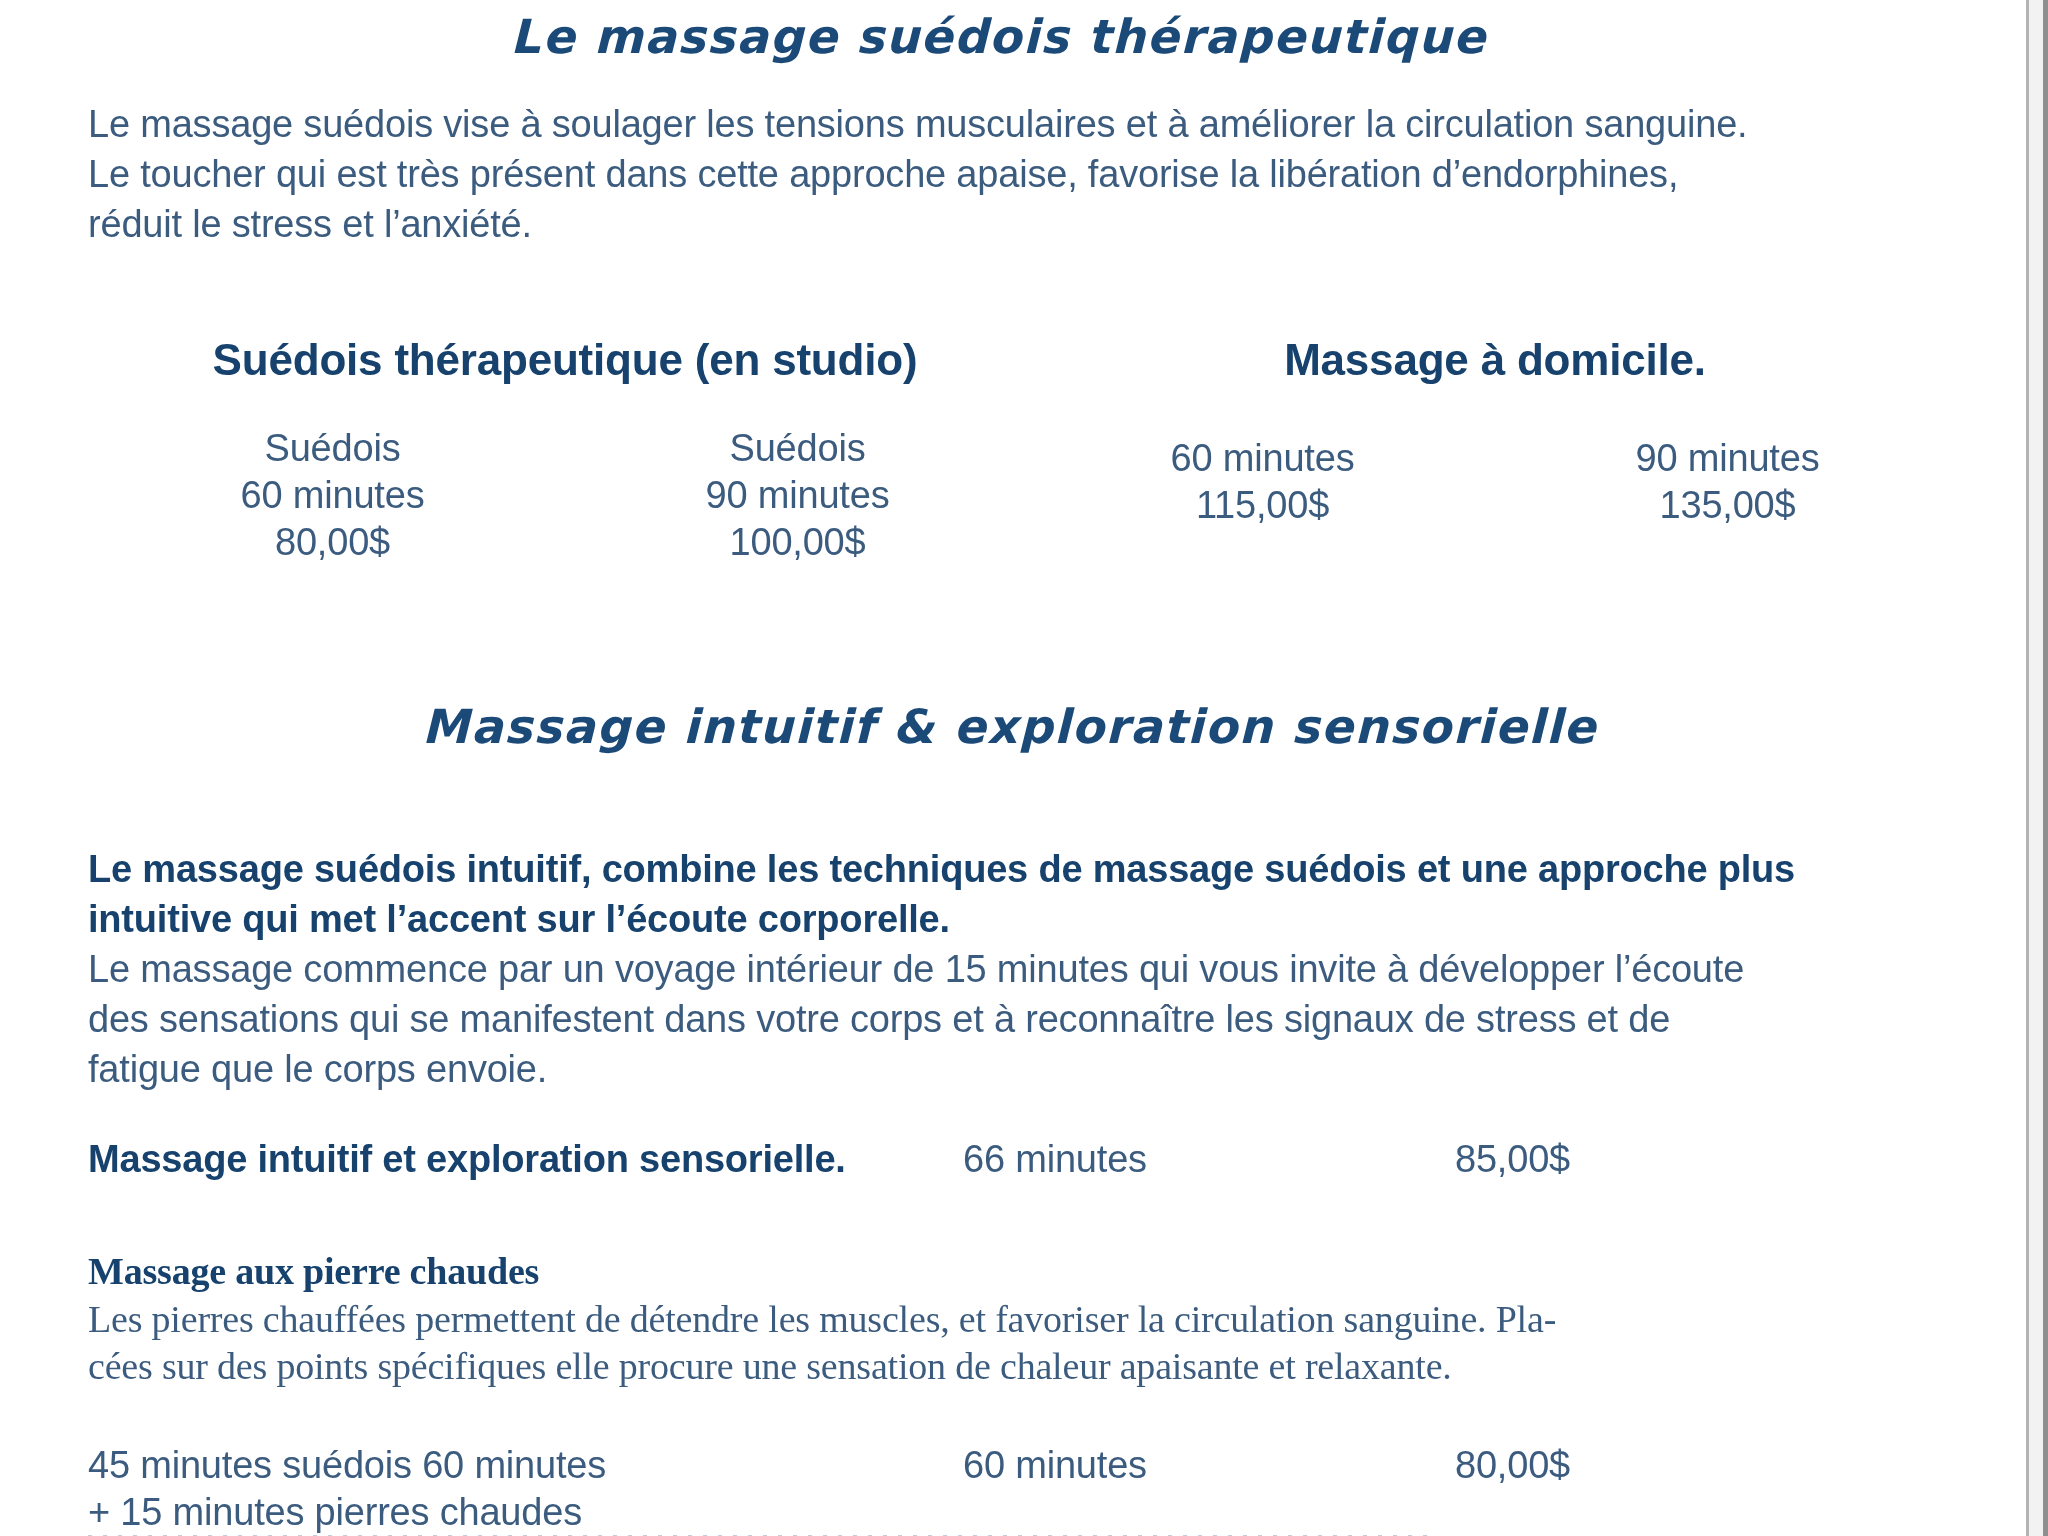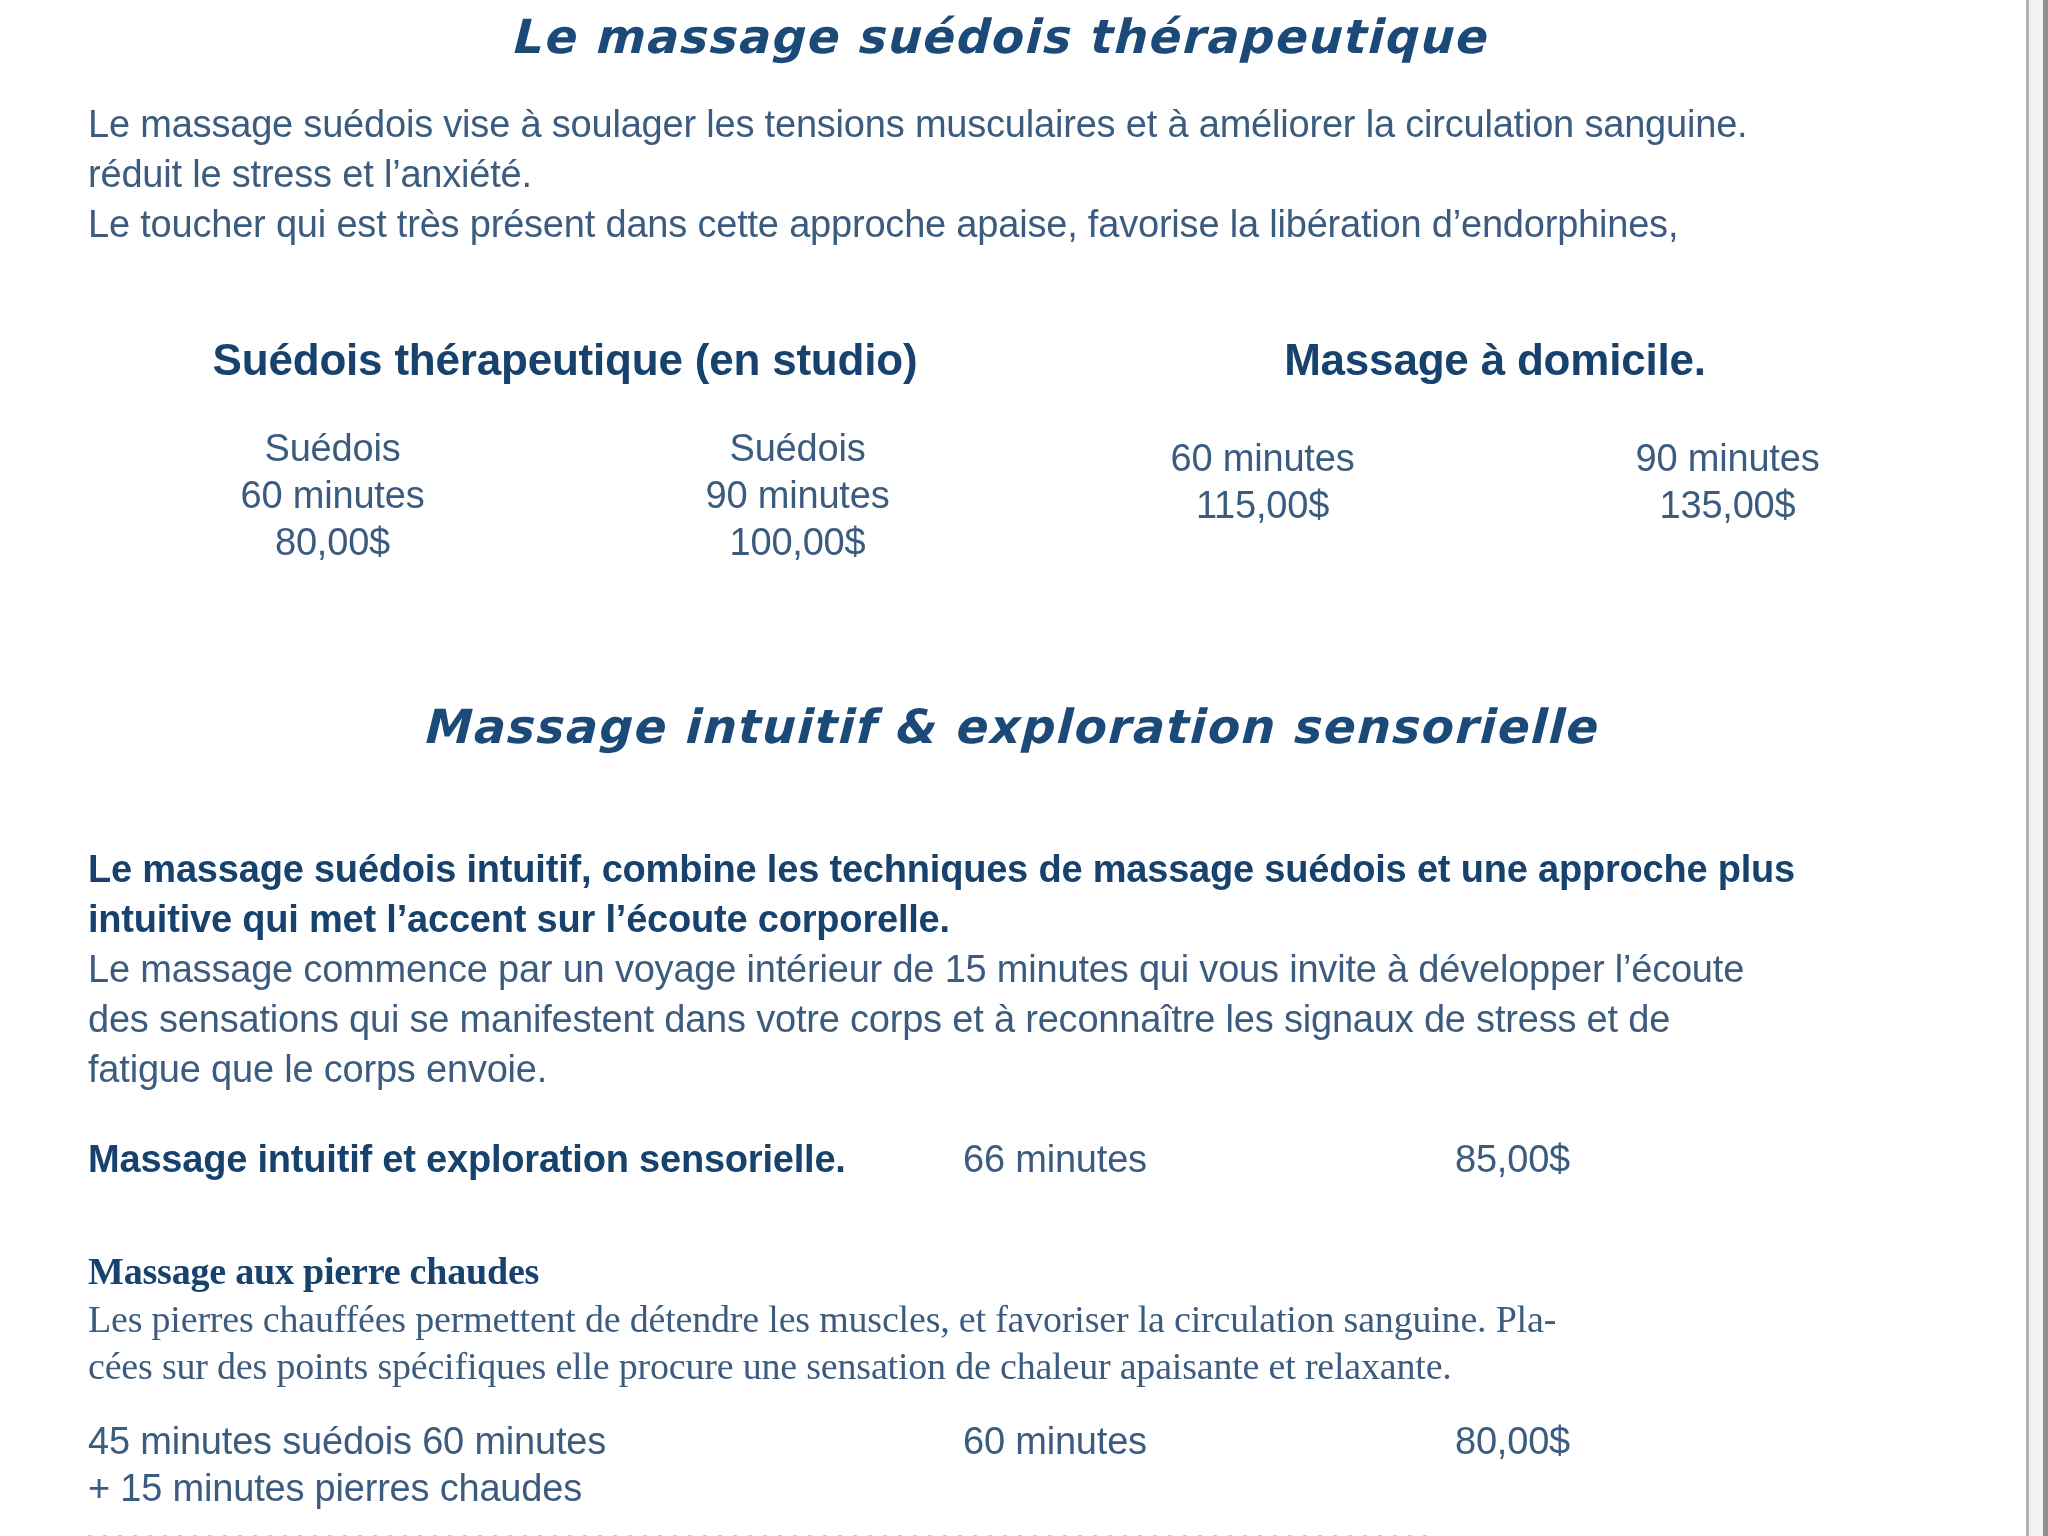--- a/index.html
+++ b/index.html
@@ -22,21 +22,21 @@
   .bold{font-weight:bold;color:#16426d;}
   .price-groups{display:flex;margin:86px 0 0 100px;width:1860px;}
   .group{flex:1;text-align:center;}
   .group-header{font-weight:bold;color:#16426d;line-height:50px;margin-bottom:14px;font-size:44px;}
   .cols{display:flex;margin-top:40px;}
   .col{flex:1;line-height:47px;}
   .col.offset{padding-top:10px;}
   .boldpara{margin-top:86px;}
   .price-row{display:grid;grid-template-columns:875px 492px auto;margin-left:88px;line-height:50px;align-items:start;}
   .row-intuitif{margin-top:40px;}
-  .row-pierres{margin-top:28px;line-height:47px;}
+  .row-pierres{margin-top:52px;line-height:47px;}
   .pierres-block{margin-top:62px;font-family:Liberation Serif, serif;}
   .pierres-block .heading{line-height:50px;}
   .pierres-block .line{line-height:47px;}
   .spa-heading{margin-top:52px;line-height:40px;}
   .clipped-strip{
     position:absolute;left:88px;bottom:1px;width:1340px;height:6px;opacity:.55;
     background:repeating-linear-gradient(90deg,#8ba3bc 0 4px,rgba(255,255,255,0) 4px 15px);
   }
   .page-border-line{position:absolute;top:0;right:19px;width:3px;height:1536px;background:#b3b3b3;}
   .edge-gap{position:absolute;top:0;right:5px;width:14px;height:1536px;background:#f2f2f2;}
@@ -45,22 +45,22 @@
 </head>
 <body>
 
 <div class="page">
   <div class="content">
 
     <h1 class="script title1">Le massage suédois thérapeutique</h1>
 
     <div class="para intro">
       <div class="line">Le massage suédois vise à soulager les tensions musculaires et à améliorer la circulation sanguine.</div>
+      <div class="line">Le toucher qui est très présent dans cette approche apaise, favorise la libération d’endorphines,</div>
       <div class="line">réduit le stress et l’anxiété.</div>
-      <div class="line">Le toucher qui est très présent dans cette approche apaise, favorise la libération d’endorphines,</div>
     </div>
   </div>
 
   <div class="price-groups">
     <div class="group">
       <div class="group-header">Suédois thérapeutique (en studio)</div>
       <div class="cols">
         <div class="col">
           <div>Suédois</div>
           <div>60 minutes</div>

